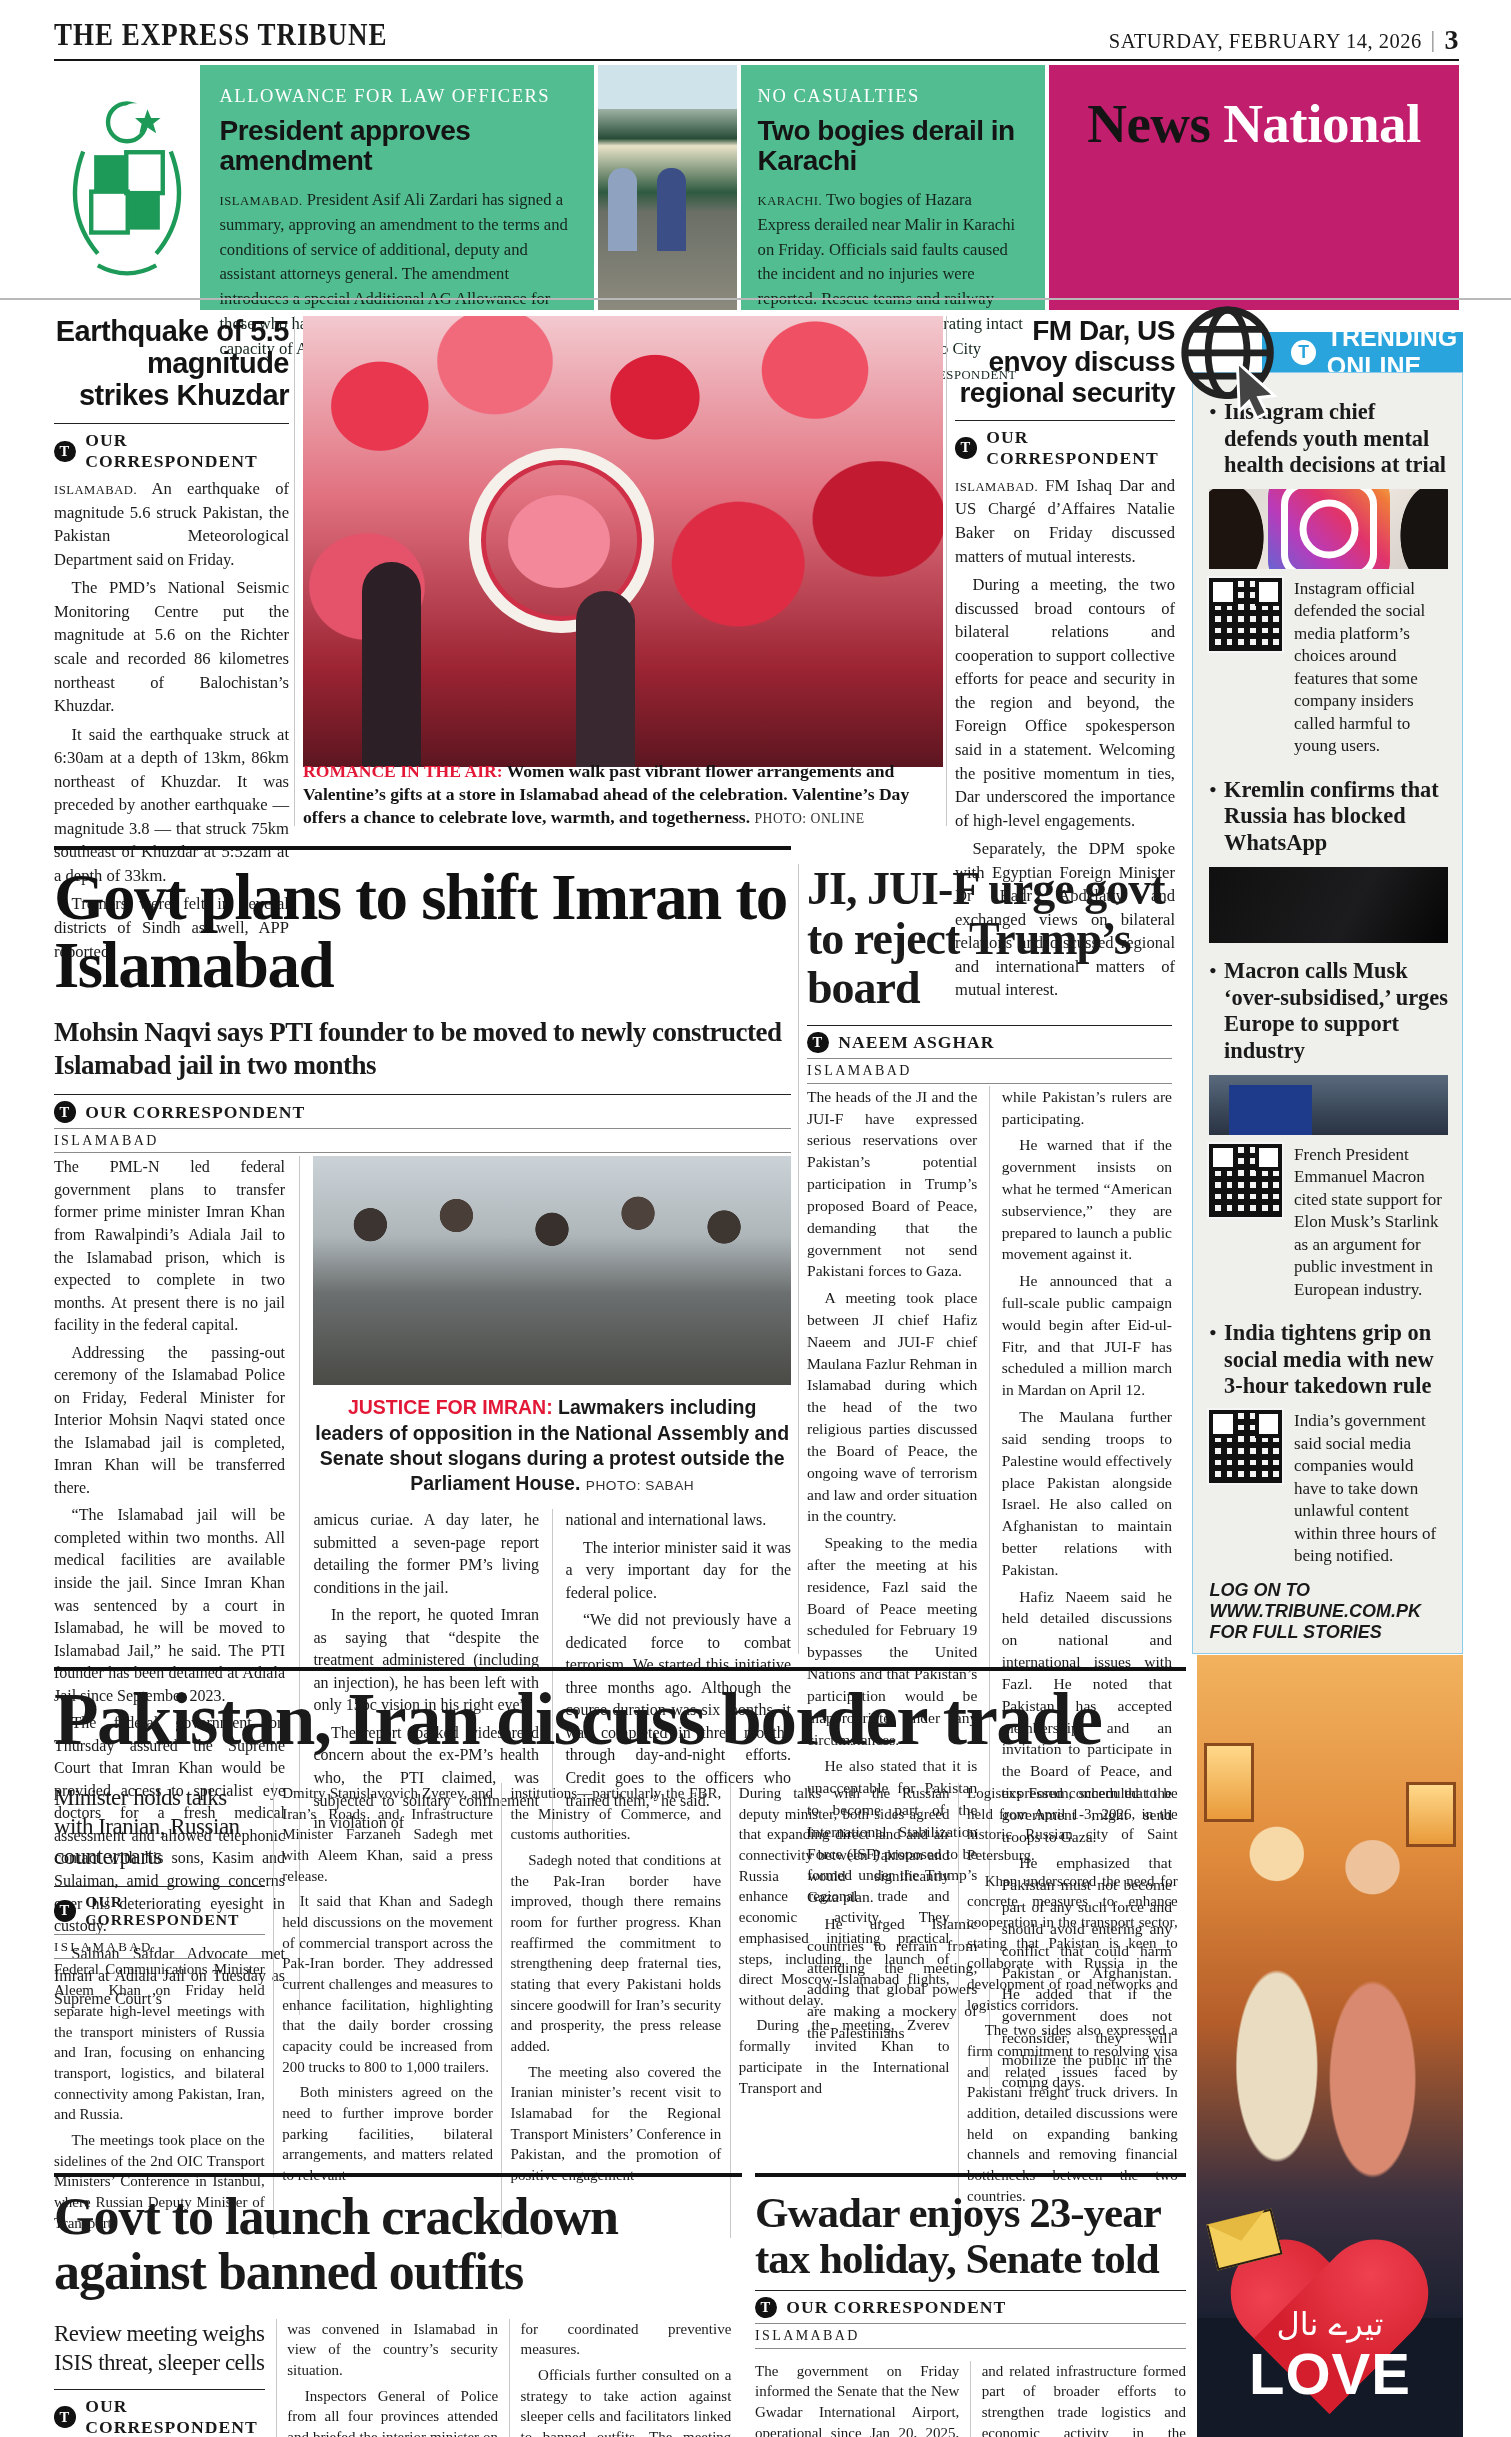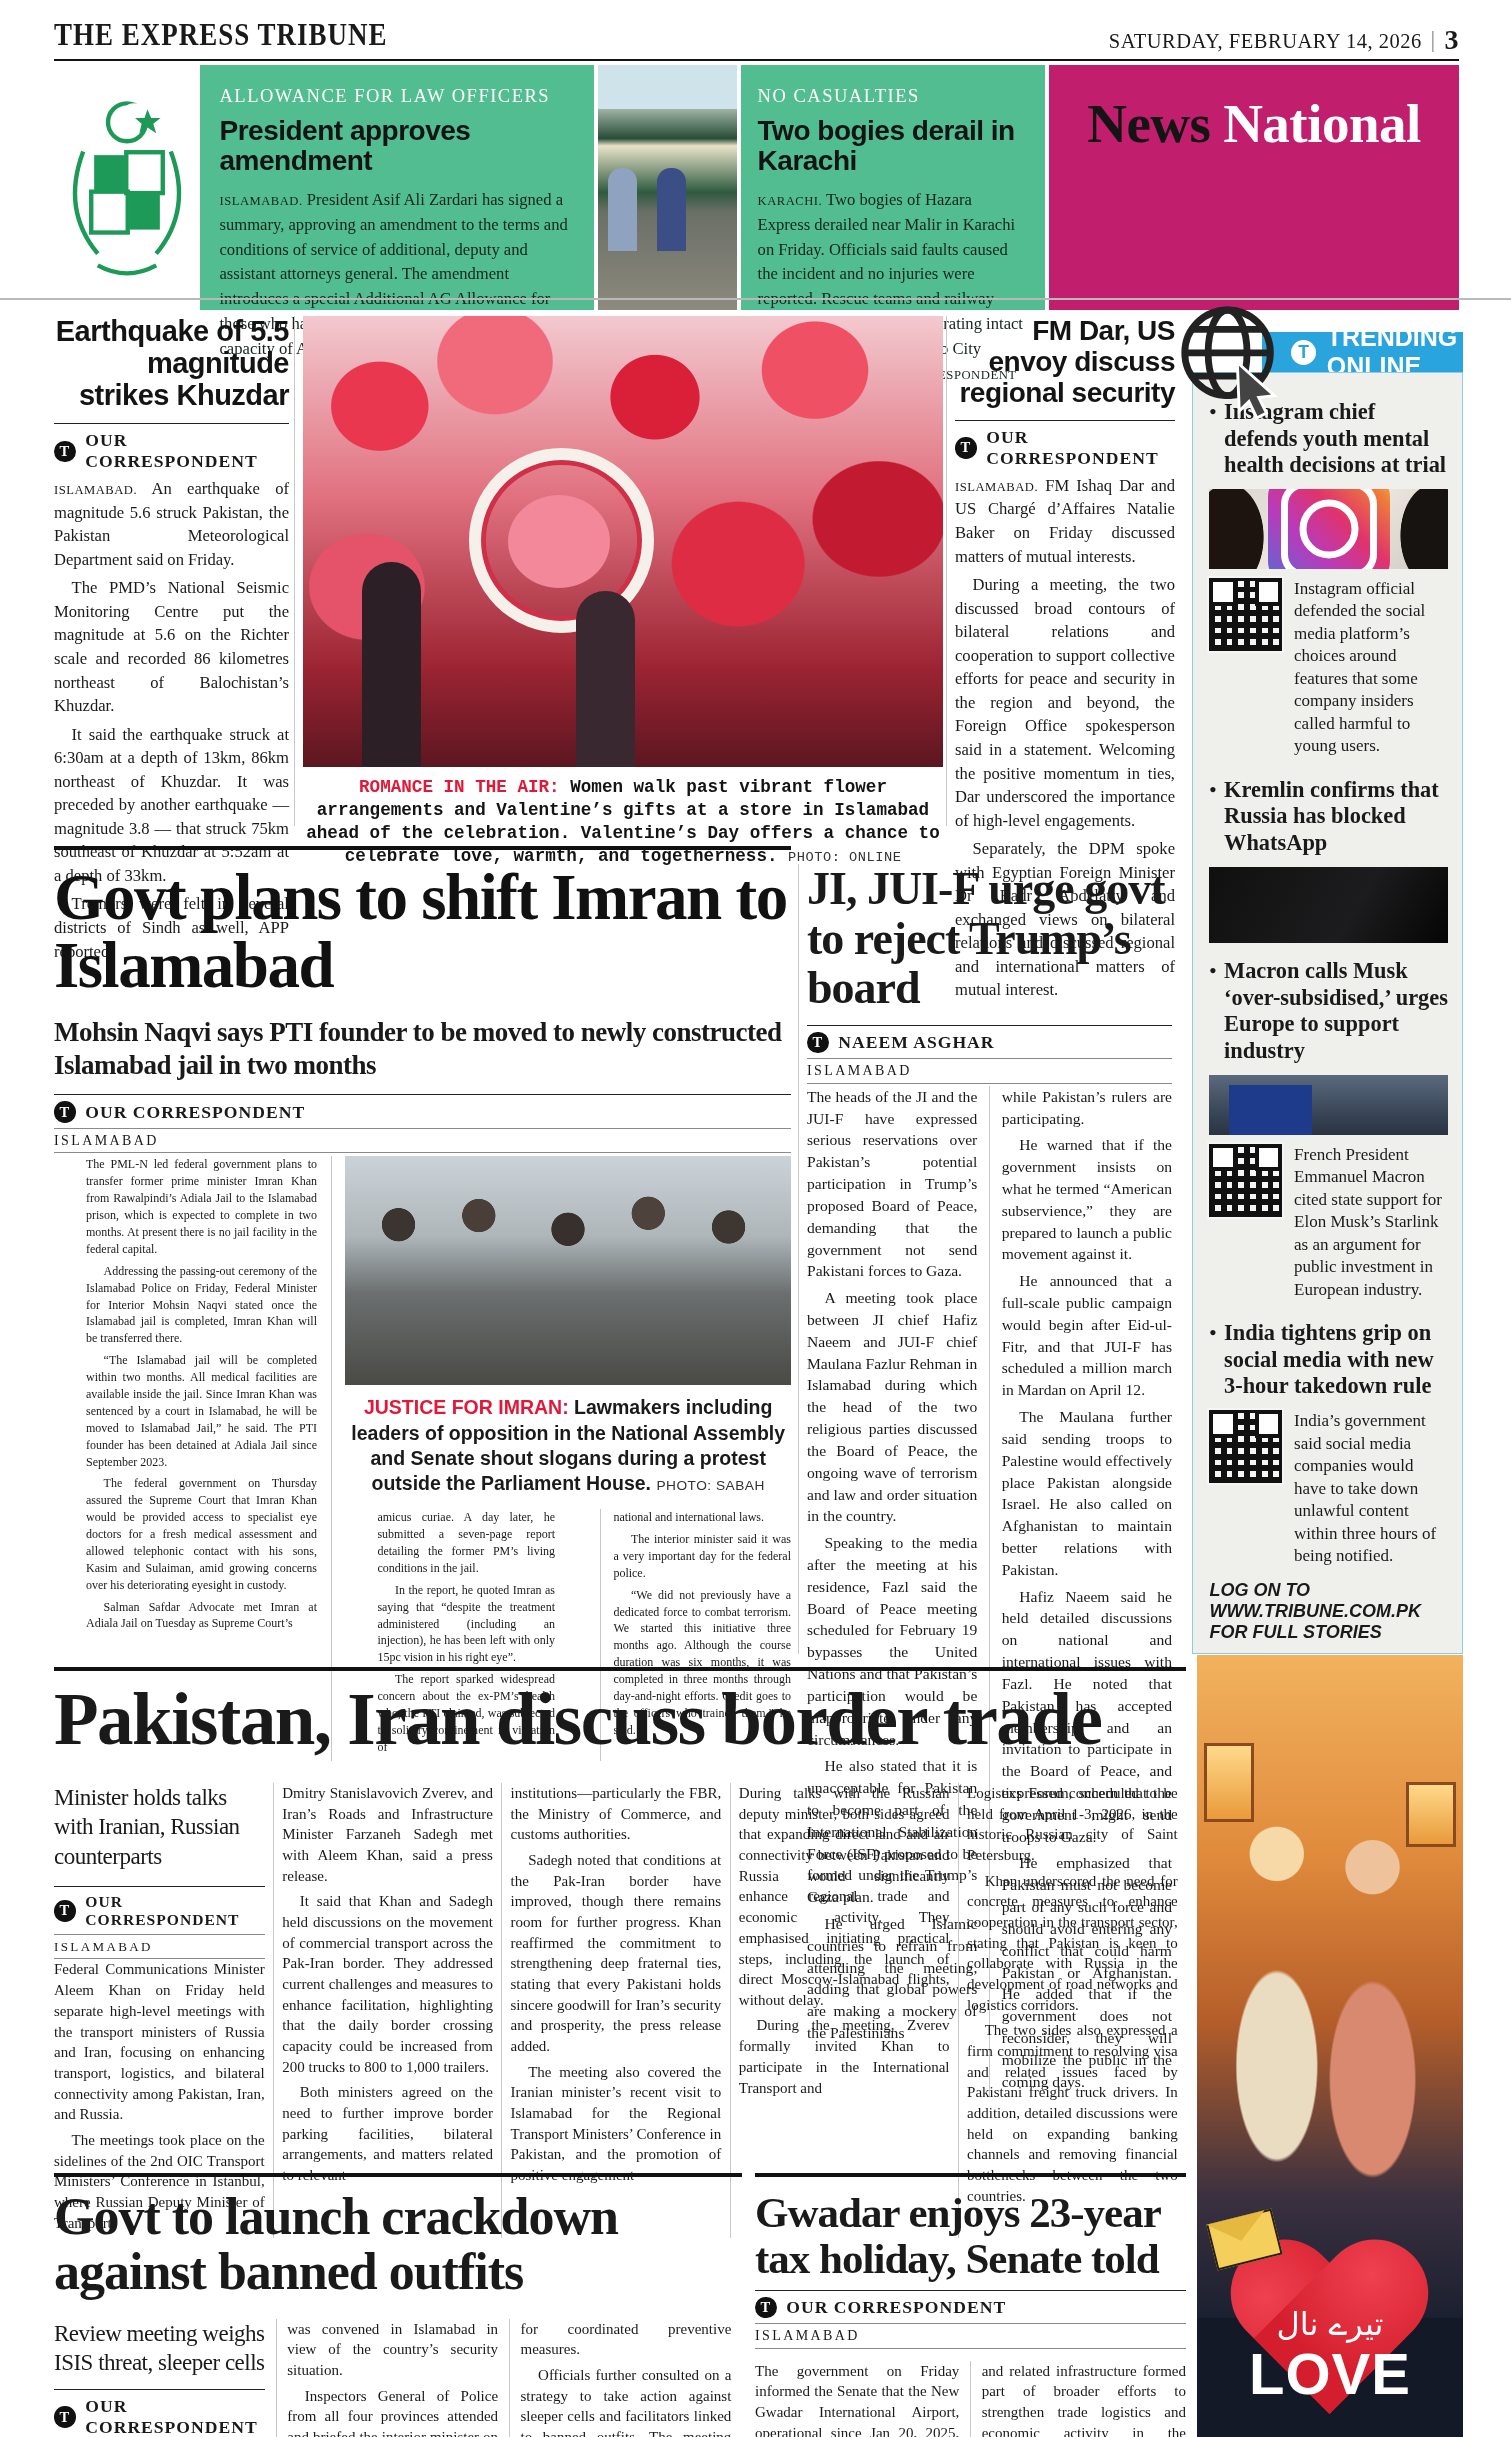--- a/index.html
+++ b/index.html
@@ -53,21 +53,21 @@
        radial-gradient(127px 117px at 30% 10%,#f06a7c 0 45%,transparent 46%),
        radial-gradient(98px 93px at 55% 18%,#d92038 0 45%,transparent 46%),
        radial-gradient(117px 107px at 80% 12%,#ef5064 0 45%,transparent 46%),
        radial-gradient(146px 127px at 90% 45%,#c21a31 0 45%,transparent 46%),
        radial-gradient(127px 117px at 10% 60%,#e4536a 0 45%,transparent 46%),
        radial-gradient(112px 102px at 40% 50%,#f2889a 0 45%,transparent 46%),
        radial-gradient(146px 137px at 68% 55%,#de2c44 0 45%,transparent 46%),
        linear-gradient(180deg,#f3c9cf 0,#e1717f 40%,#9c2433 78%,#5c1620 100%);position:relative;overflow:hidden;}
   #photo-romance .wreath{position:absolute;left:166px;top:132px;width:161px;height:161px;border-radius:50%;border:12.7px solid #f5f0ea;box-shadow:0 0 0 4.9px #cf3047 inset;}
   #photo-romance .figure{position:absolute;width:59px;height:205px;border-radius:29px 29px 0 0;background:#2c1f26;bottom:0;}
-  #romance-caption{left:303px;top:776px;width:640px;font-family:Liberation Mono, monospace;font-size:17.6px;line-height:1.3;font-weight:bold;color:#141414;text-align:center;}
+  #romance-caption{left:303px;top:760px;width:640px;font-family:Liberation Serif, serif;font-size:17.6px;line-height:1.3;font-weight:bold;color:#141414;}
   .leadred{color:#e31837;}
   .photocredit{font-weight:normal;font-size:13.7px;letter-spacing:0.5px;color:#333;text-transform:uppercase;}
   #fmdar{left:955px;top:316px;width:220px;}
   #fmdar .sanshead{font-size:28px;}
 
   
   #trending{left:1184px;top:310px;width:279px;height:1344px;}
   #tbar{position:absolute;left:78px;top:21.5px;right:0;height:41px;background:#2aa4dc;display:flex;align-items:center;gap:10.7px;padding-left:29px;
        font-family:"Liberation Sans",sans-serif;font-weight:bold;font-size:25px;color:#fff;letter-spacing:0;}
   #tbar .ticon{background:#fff;color:#2aa4dc;width:25px;height:25px;font-size:17.6px;}
@@ -99,21 +99,21 @@
 
   
   .thickrule{background:#111;height:4.4px;}
   #imran-rule{left:54px;top:846px;width:737px;}
   #imran{left:54px;top:864px;width:737px;}
   .megahead{font-weight:bold;font-size:65px;line-height:1.04;letter-spacing:-1.5px;color:#111;}
   .standfirst{font-size:27px;line-height:1.24;margin-top:16.6px;letter-spacing:-0.5px;font-weight:bold;}
   #imran .cols{display:flex;margin-top:2.9px;}
   #imran .c1{width:231px;padding-right:13.7px;}
   #imran .rightwrap{flex:1;border-left:1px solid #c8c8c8;padding-left:13.7px;}
-  .body33{font-size:12px;line-height:1.41;margin-left:32px;}
+  .body33{font-size:16px;line-height:1.41;}
   #imran-photo{width:100%;height:229px;background:
       radial-gradient(34px 34px at 12% 30%,#3b3430 0 48%,transparent 50%),
       radial-gradient(34px 34px at 30% 26%,#4a3f38 0 48%,transparent 50%),
       radial-gradient(34px 34px at 50% 32%,#37302c 0 48%,transparent 50%),
       radial-gradient(34px 34px at 68% 25%,#4d433c 0 48%,transparent 50%),
       radial-gradient(34px 34px at 86% 31%,#3e3631 0 48%,transparent 50%),
       linear-gradient(180deg,#cbd3d8 0,#aeb6ba 35%,#6b6f6f 60%,#4a4a46 100%);}
   #imran-caption{font-family:"Liberation Sans",sans-serif;font-weight:bold;font-size:19.5px;line-height:1.3;margin:9.8px 0 12.7px 0;text-align:center;}
   #imran .subcols{display:flex;}
   #imran .c2{flex:1;padding-right:12.7px;}

